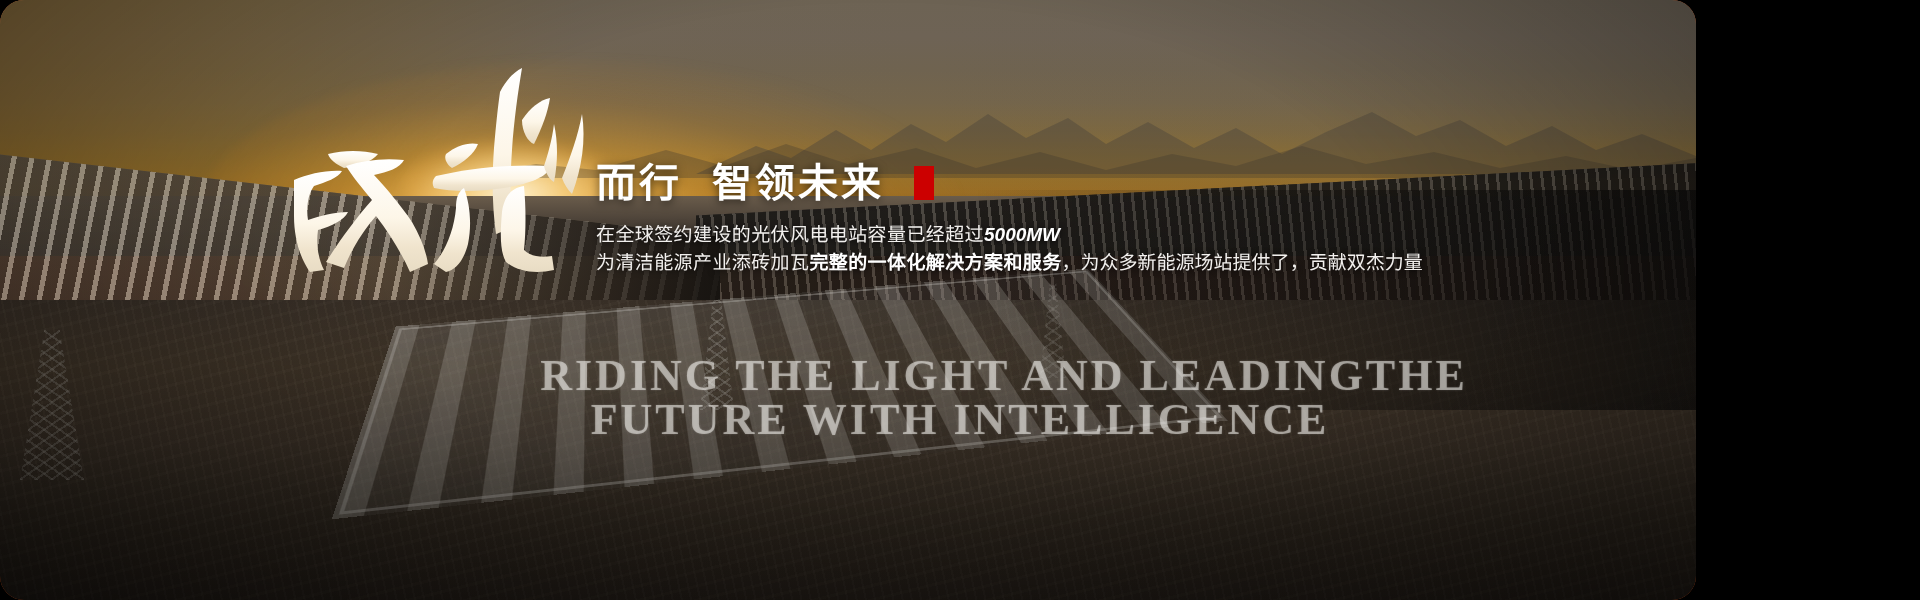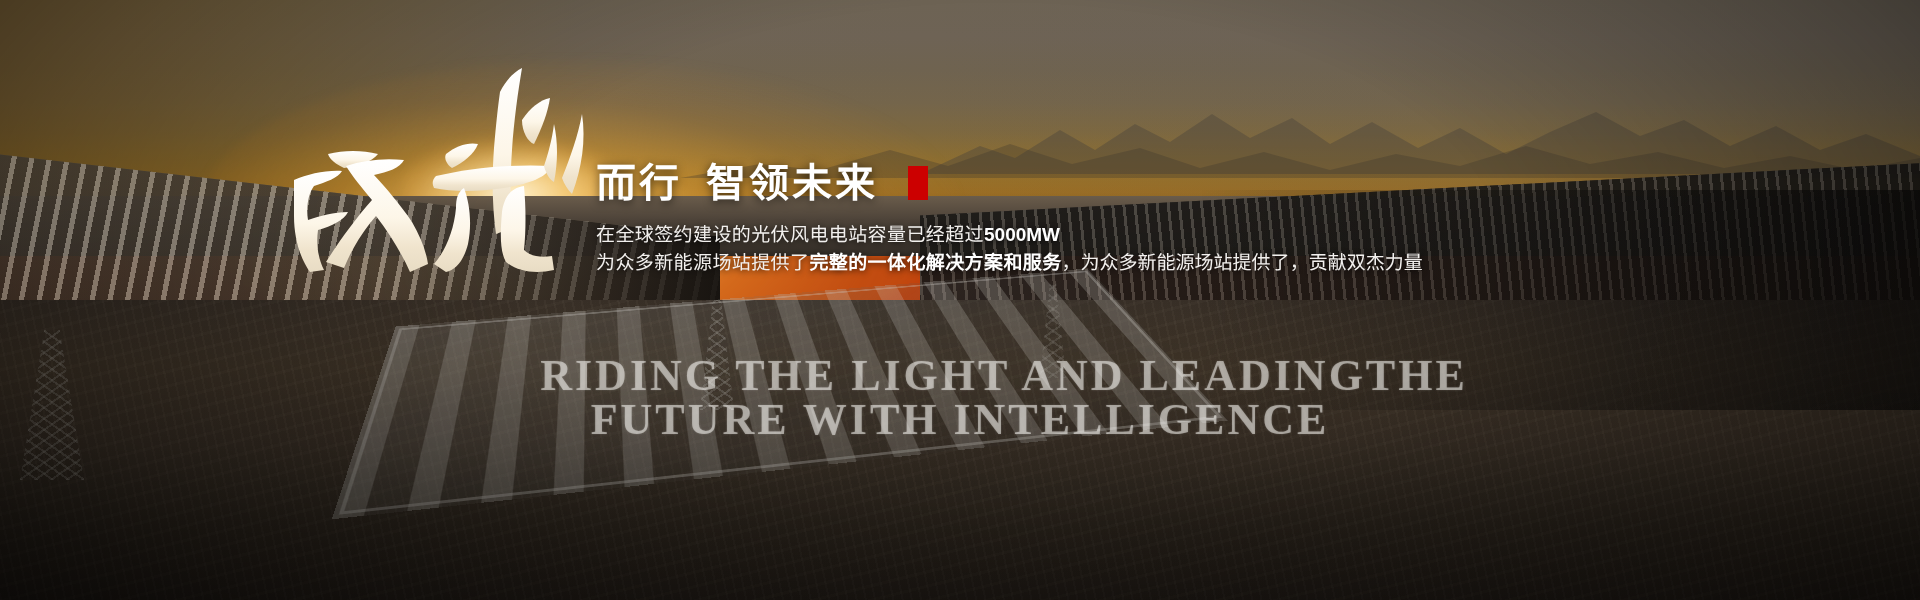--- a/index.html
+++ b/index.html
@@ -7,25 +7,26 @@
     margin: 0;
     padding: 0;
     background: #000;
   }
   body {
     font-family: "Liberation Sans", "DejaVu Sans", sans-serif;
   }
 
   .banner {
     position: relative;
-    width: 1920px;
+    width: 1696px;
     height: 600px;
     overflow: hidden;
     background: #c2410c;
     user-select: none;
+    border-radius: 24px;
   }
 
   
   .sky {
     position: absolute;
     left: 0; top: 0;
     width: 1920px;
     height: 205px;
     background: linear-gradient(to bottom,
         #6d6354 0%,
@@ -271,42 +272,42 @@
     margin: 0;
     color: #ffffff;
     font-size: 40px;
     line-height: 46px;
     font-weight: 700;
     letter-spacing: 2px;
     text-shadow: 0 2px 10px rgba(0,0,0,0.65);
     white-space: nowrap;
   }
   .headline .h-a { letter-spacing: 3px; }
-  .headline .h-b { letter-spacing: 3px; margin-left: 10px; }
+  .headline .h-b { letter-spacing: 3px; margin-left: 16px; }
   .accent-block {
     display: inline-block;
     width: 20px;
     height: 34px;
     background: #cc0000;
     margin-left: 16px;
     flex: 0 0 auto;
   }
   .sub {
     margin: 0;
     color: #f2f0ee;
     font-size: 19px;
     line-height: 26px;
     letter-spacing: 0.4px;
     text-shadow: 0 1px 6px rgba(0,0,0,0.8);
     white-space: nowrap;
   }
   .sub.l1 { margin-top: 16px; }
   .sub.l2 { margin-top: 2px; }
   .sub b { font-weight: 700; color: #ffffff; }
-  .sub .num { font-weight: 700; color: #ffffff; letter-spacing: 0px; }
+  .sub .num { font-weight: 700; color: #ffffff; letter-spacing: 0px; font-style: italic; }
   .sub .sep { letter-spacing: 0px; }
 
   
   .eng {
     position: absolute;
     left: 0;
     width: 1920px;
     text-align: center;
     font-family: "Liberation Serif", "DejaVu Serif", serif;
     font-weight: 700;
@@ -399,20 +400,20 @@
       <span class="h-a">而行</span>
       <span class="h-b">智领未来</span>
       <span class="accent-block"></span>
     </h1>
 
     <p class="sub l1">
       <span>在全球签约建设的光伏风电电站容量已经超过</span><span class="num">5000MW</span>
     </p>
 
     <p class="sub l2">
-      <span>为众多新能源场站提供了</span><b>完整的一体化解决方案和服务</b><span class="sep">，为众多新能源场站提供了</span><span class="sep">，贡献双杰力量</span>
+      <span>为清洁能源产业添砖加瓦</span><b>完整的一体化解决方案和服务</b><span class="sep">，为众多新能源场站提供了</span><span class="sep">，贡献双杰力量</span>
     </p>
   </div>
 
   <div class="eng line1">RIDING THE LIGHT AND LEADINGTHE</div>
   <div class="eng line2">FUTURE WITH INTELLIGENCE</div>
 
 </div>
 
 </body></html>

